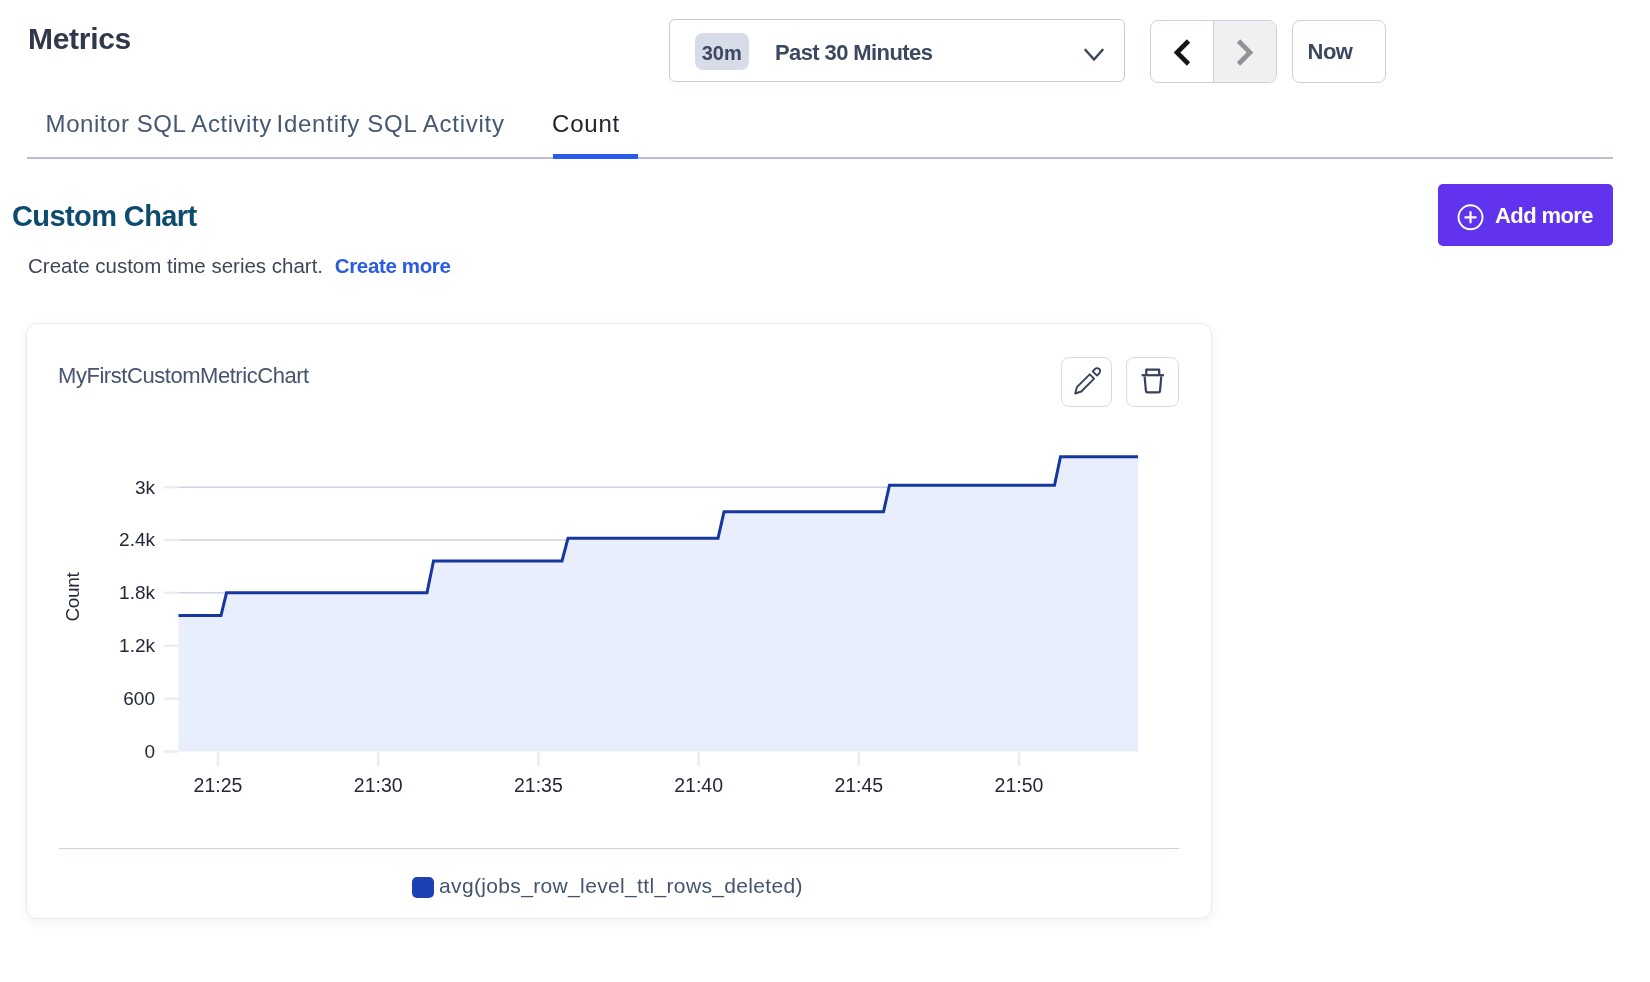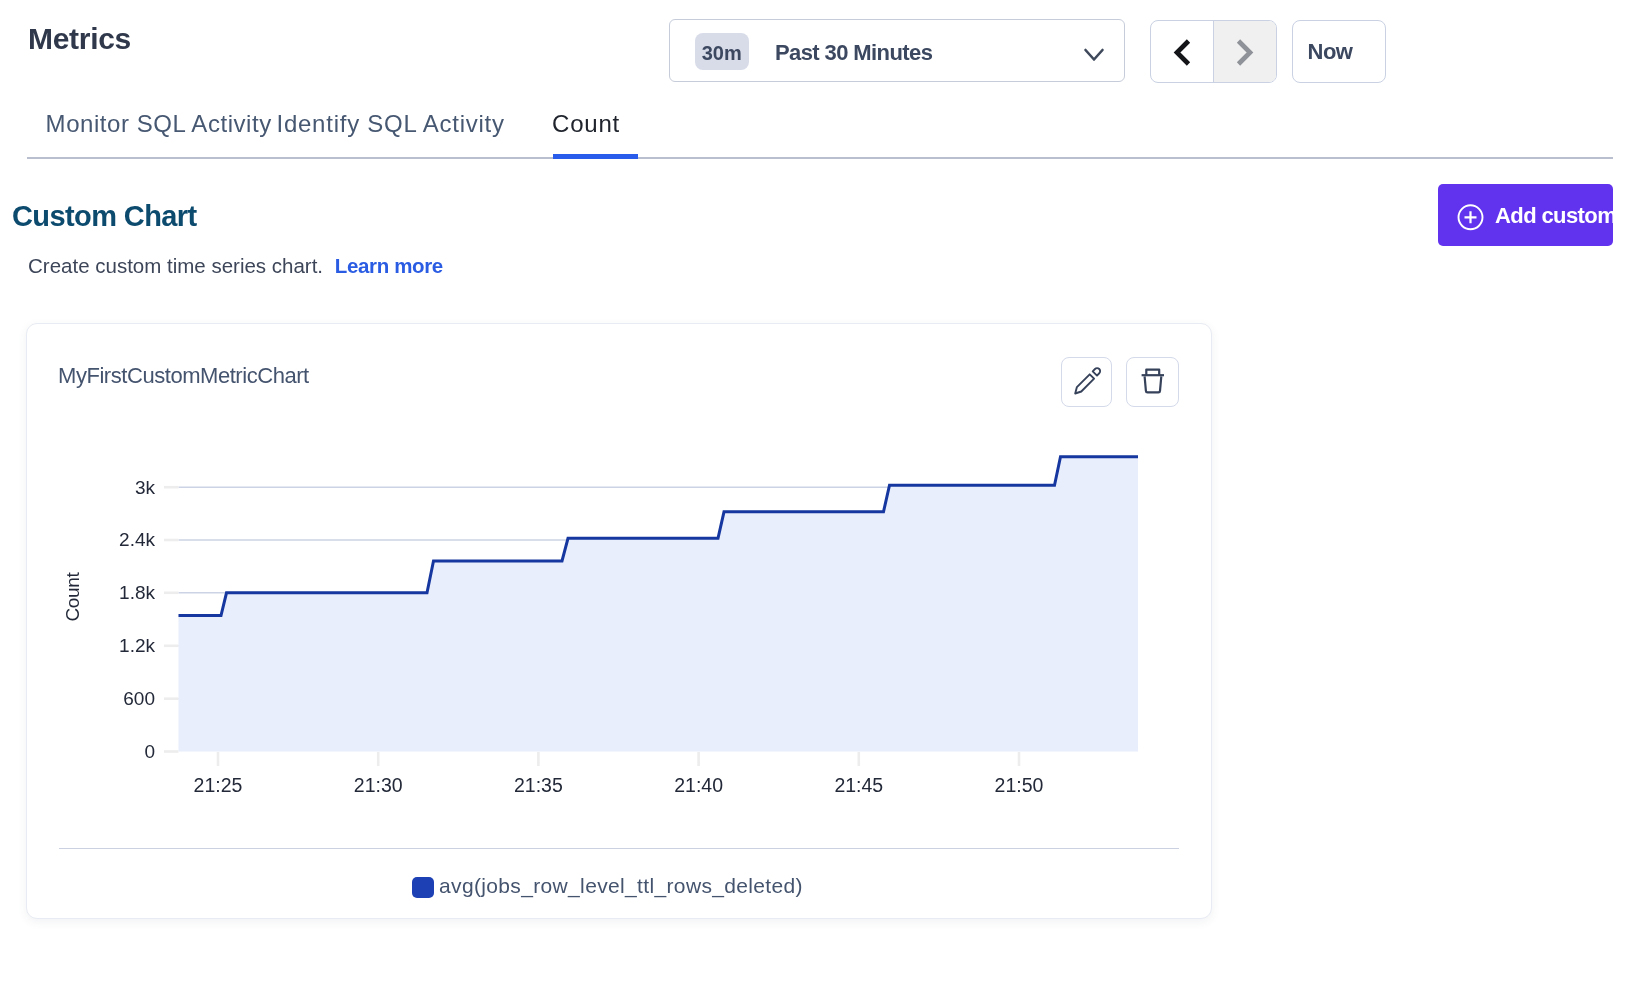--- a/index.html
+++ b/index.html
@@ -34,28 +34,28 @@
 <div class="abs" style="left:1292px; top:20px; width:94px; height:63px; border:1px solid #c9d1e3; border-radius:8px; background:#fff;"></div>
 <div class="t" style="left:1292px; top:40.6px; width:76px; text-align:center; font-size:22px; font-weight:700; letter-spacing:-0.5px; color:#3c4860;">Now</div>
 
 <div class="t" id="tab1" style="left:25.6px; top:112px; font-size:24px; letter-spacing:0.55px; color:#475872;margin-left:20px;">Monitor SQL Activity</div>
 <div class="t" id="tab2" style="left:276.5px; top:112.3px; font-size:24px; letter-spacing:0.75px; color:#475872;">Identify SQL Activity</div>
 <div class="t" id="tab3" style="left:552px; top:112.3px; font-size:24px; letter-spacing:0.8px; color:#20242d;">Count</div>
 <div class="abs" style="left:27px; top:157.2px; width:1586px; height:1.4px; background:#b9bfce;"></div>
 <div class="abs" style="left:553px; top:153.5px; width:85px; height:5px; background:#2a5ceb;"></div>
 
 <div class="t" id="h2" style="left:12px; top:201.8px; font-size:29px; font-weight:700; letter-spacing:-0.6px; color:#0c4a6e;">Custom Chart</div>
-<div class="t" id="sub" style="left:28px; top:255.8px; font-size:20.5px; color:#3d4659;">Create custom time series chart. <span style="margin-left:6px; color:#2a5ce3; font-weight:700; letter-spacing:-0.35px;">Learn more</span></div>
+<div class="t" id="sub" style="left:28px; top:255.8px; font-size:20.5px; color:#3d4659;">Create custom time series chart. <span style="margin-left:6px; color:#2a5ce3; font-weight:700; letter-spacing:-0.35px;">Create more</span></div>
 
 <div class="abs" style="left:1437.5px; top:184.4px; width:175px; height:62px; background:#6133ee; border-radius:5px;"></div>
 <svg class="abs" style="left:1457px; top:203.6px;" width="27" height="27" viewBox="0 0 27 27">
   <circle cx="13.5" cy="13.3" r="12" fill="none" stroke="#ffffff" stroke-width="1.9"></circle>
   <path d="M13.5 7.3 V19.3 M7.5 13.3 H19.5" stroke="#ffffff" stroke-width="2.2" fill="none"></path>
 </svg>
-<div class="t" id="addchartlabel" style="left:1495px; top:205.4px; font-size:22px; font-weight:700; letter-spacing:-0.6px; color:#fff;">Add custom</div>
+<div class="t" id="addchartlabel" style="left:1495px; top:205.4px; font-size:22px; font-weight:700; letter-spacing:-0.6px; color:#fff;">Add more</div>
 
 <div class="abs" style="left:26px; top:323.3px; width:1186px; height:596px; background:#fff; border:1px solid #e8ebf3; border-radius:11px; box-shadow:0 3px 10px rgba(60,70,100,0.07);"></div>
 
 <div class="t" id="cardtitle" style="left:58px; top:365.1px; font-size:22px; font-weight:400; letter-spacing:-0.45px; color:#44536e;">MyFirstCustomMetricChart</div>
 
 <div class="abs" style="left:1060.5px; top:357px; width:51.5px; height:50px; border:1px solid #d4daea; border-radius:8px; background:#fff;"></div>
 <svg class="abs" style="left:1070px; top:364px;" width="33" height="33" viewBox="1070 364 33 33">
     <path d="M1075.2 393.5 L1076.9 387.1 L1089.7 374.3 L1094.1 378.7 L1081.3 391.5 Z" fill="none" stroke="#36415a" stroke-width="1.9" stroke-linejoin="round"></path>
     <path d="M1092.7 371.3 L1095 369 a3 3 0 0 1 4.25 4.25 L1097 375.6 Z" fill="none" stroke="#36415a" stroke-width="1.9" stroke-linejoin="round"></path>
 </svg>

